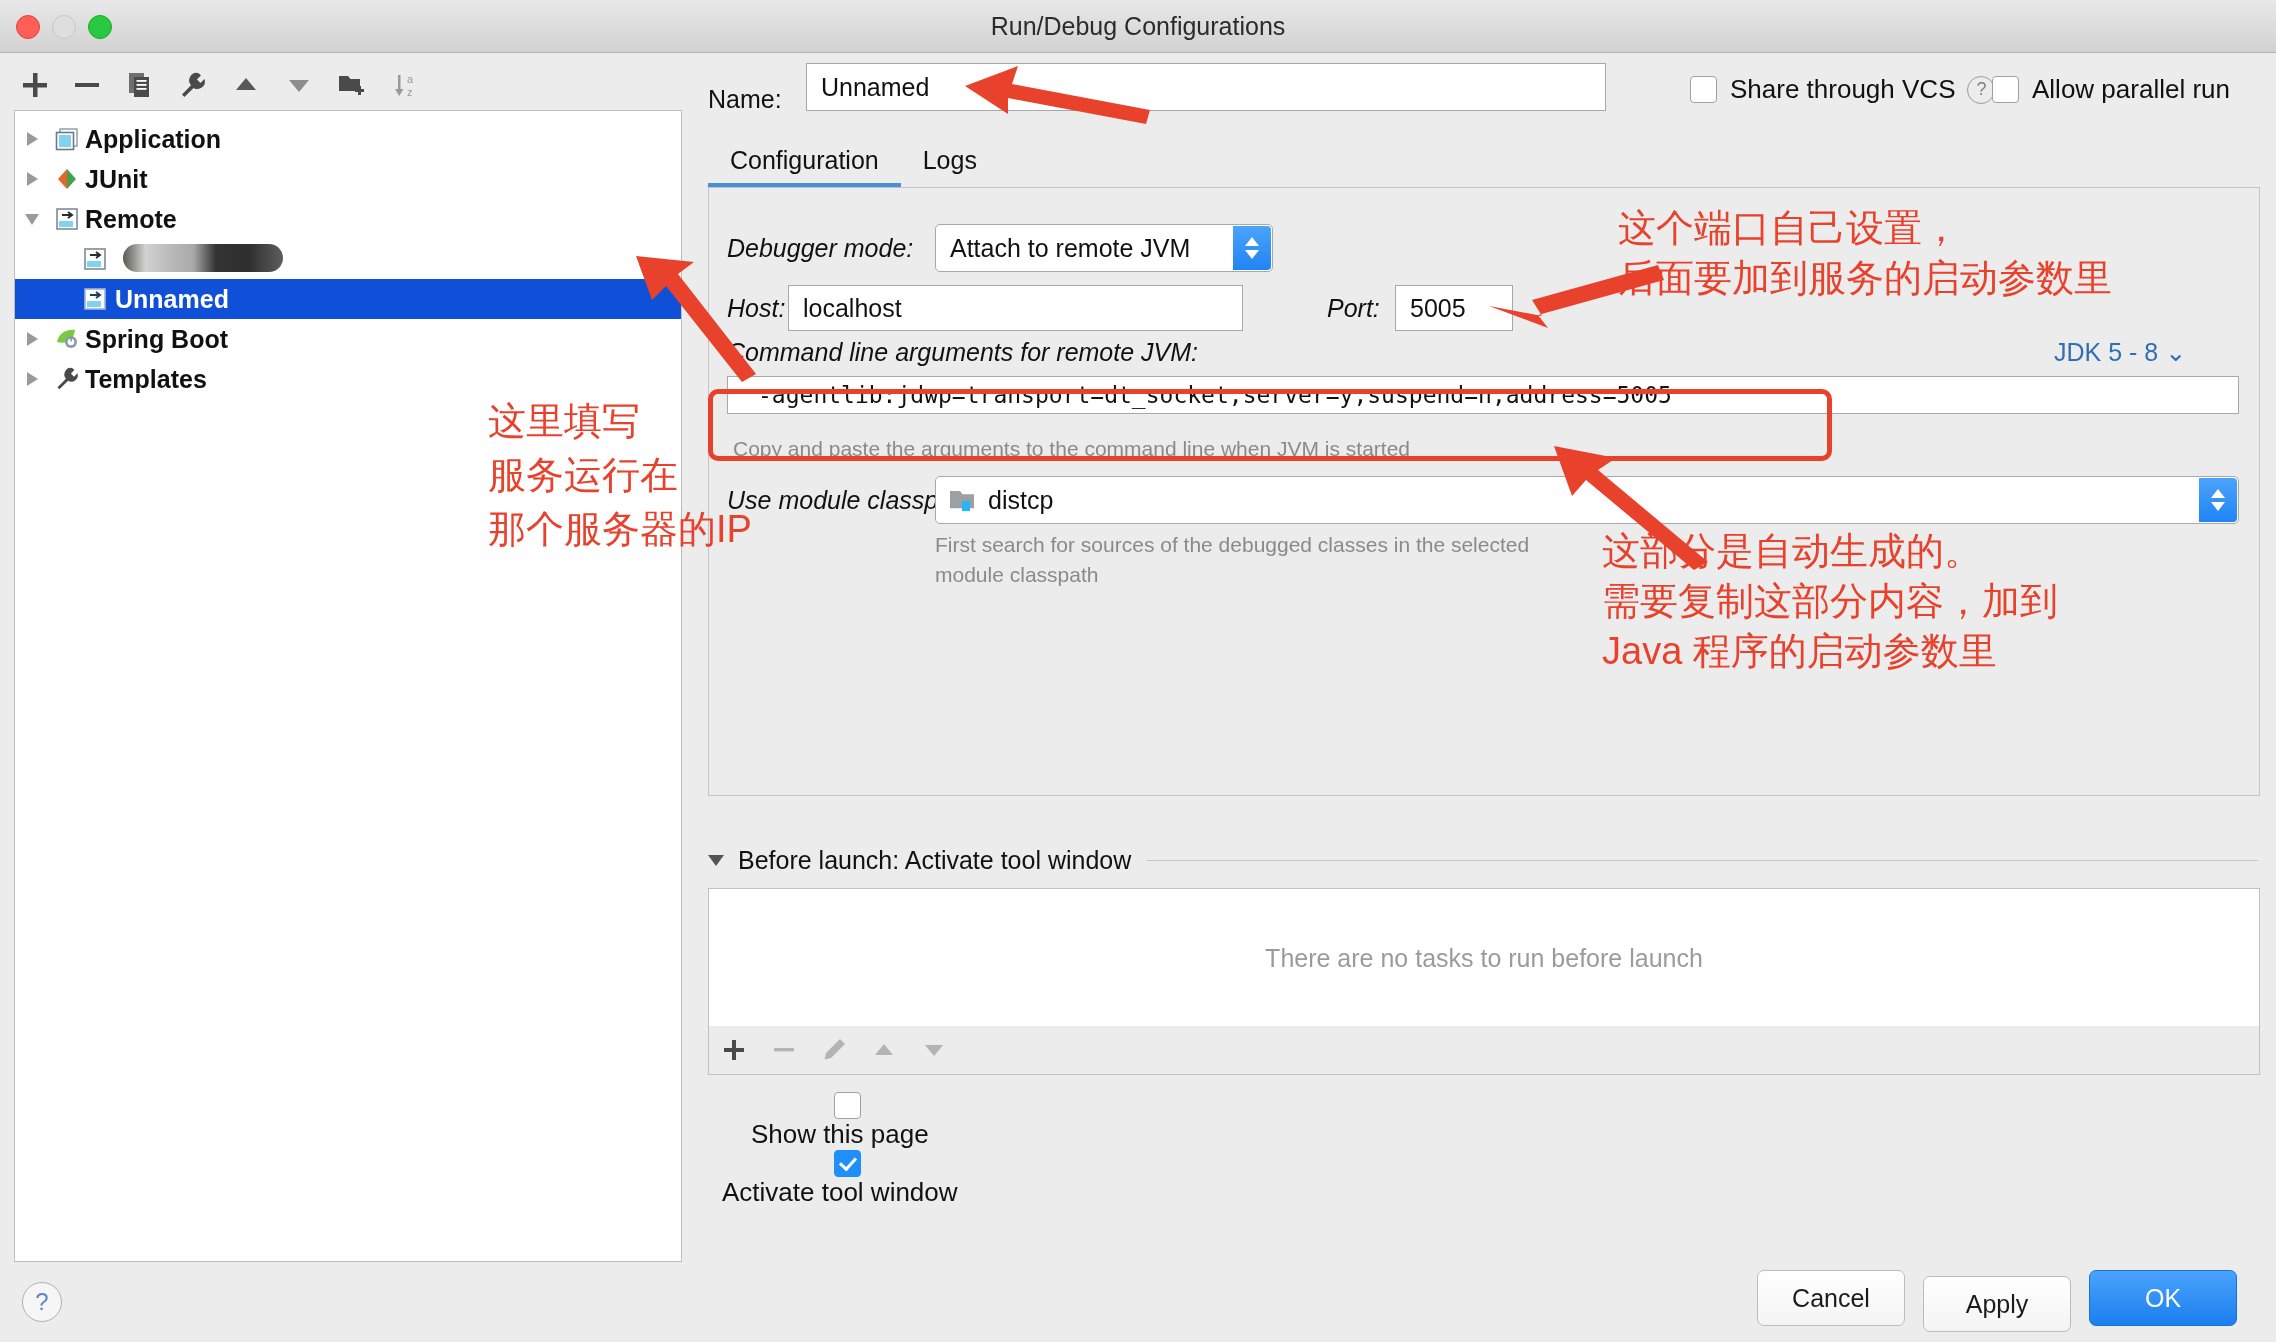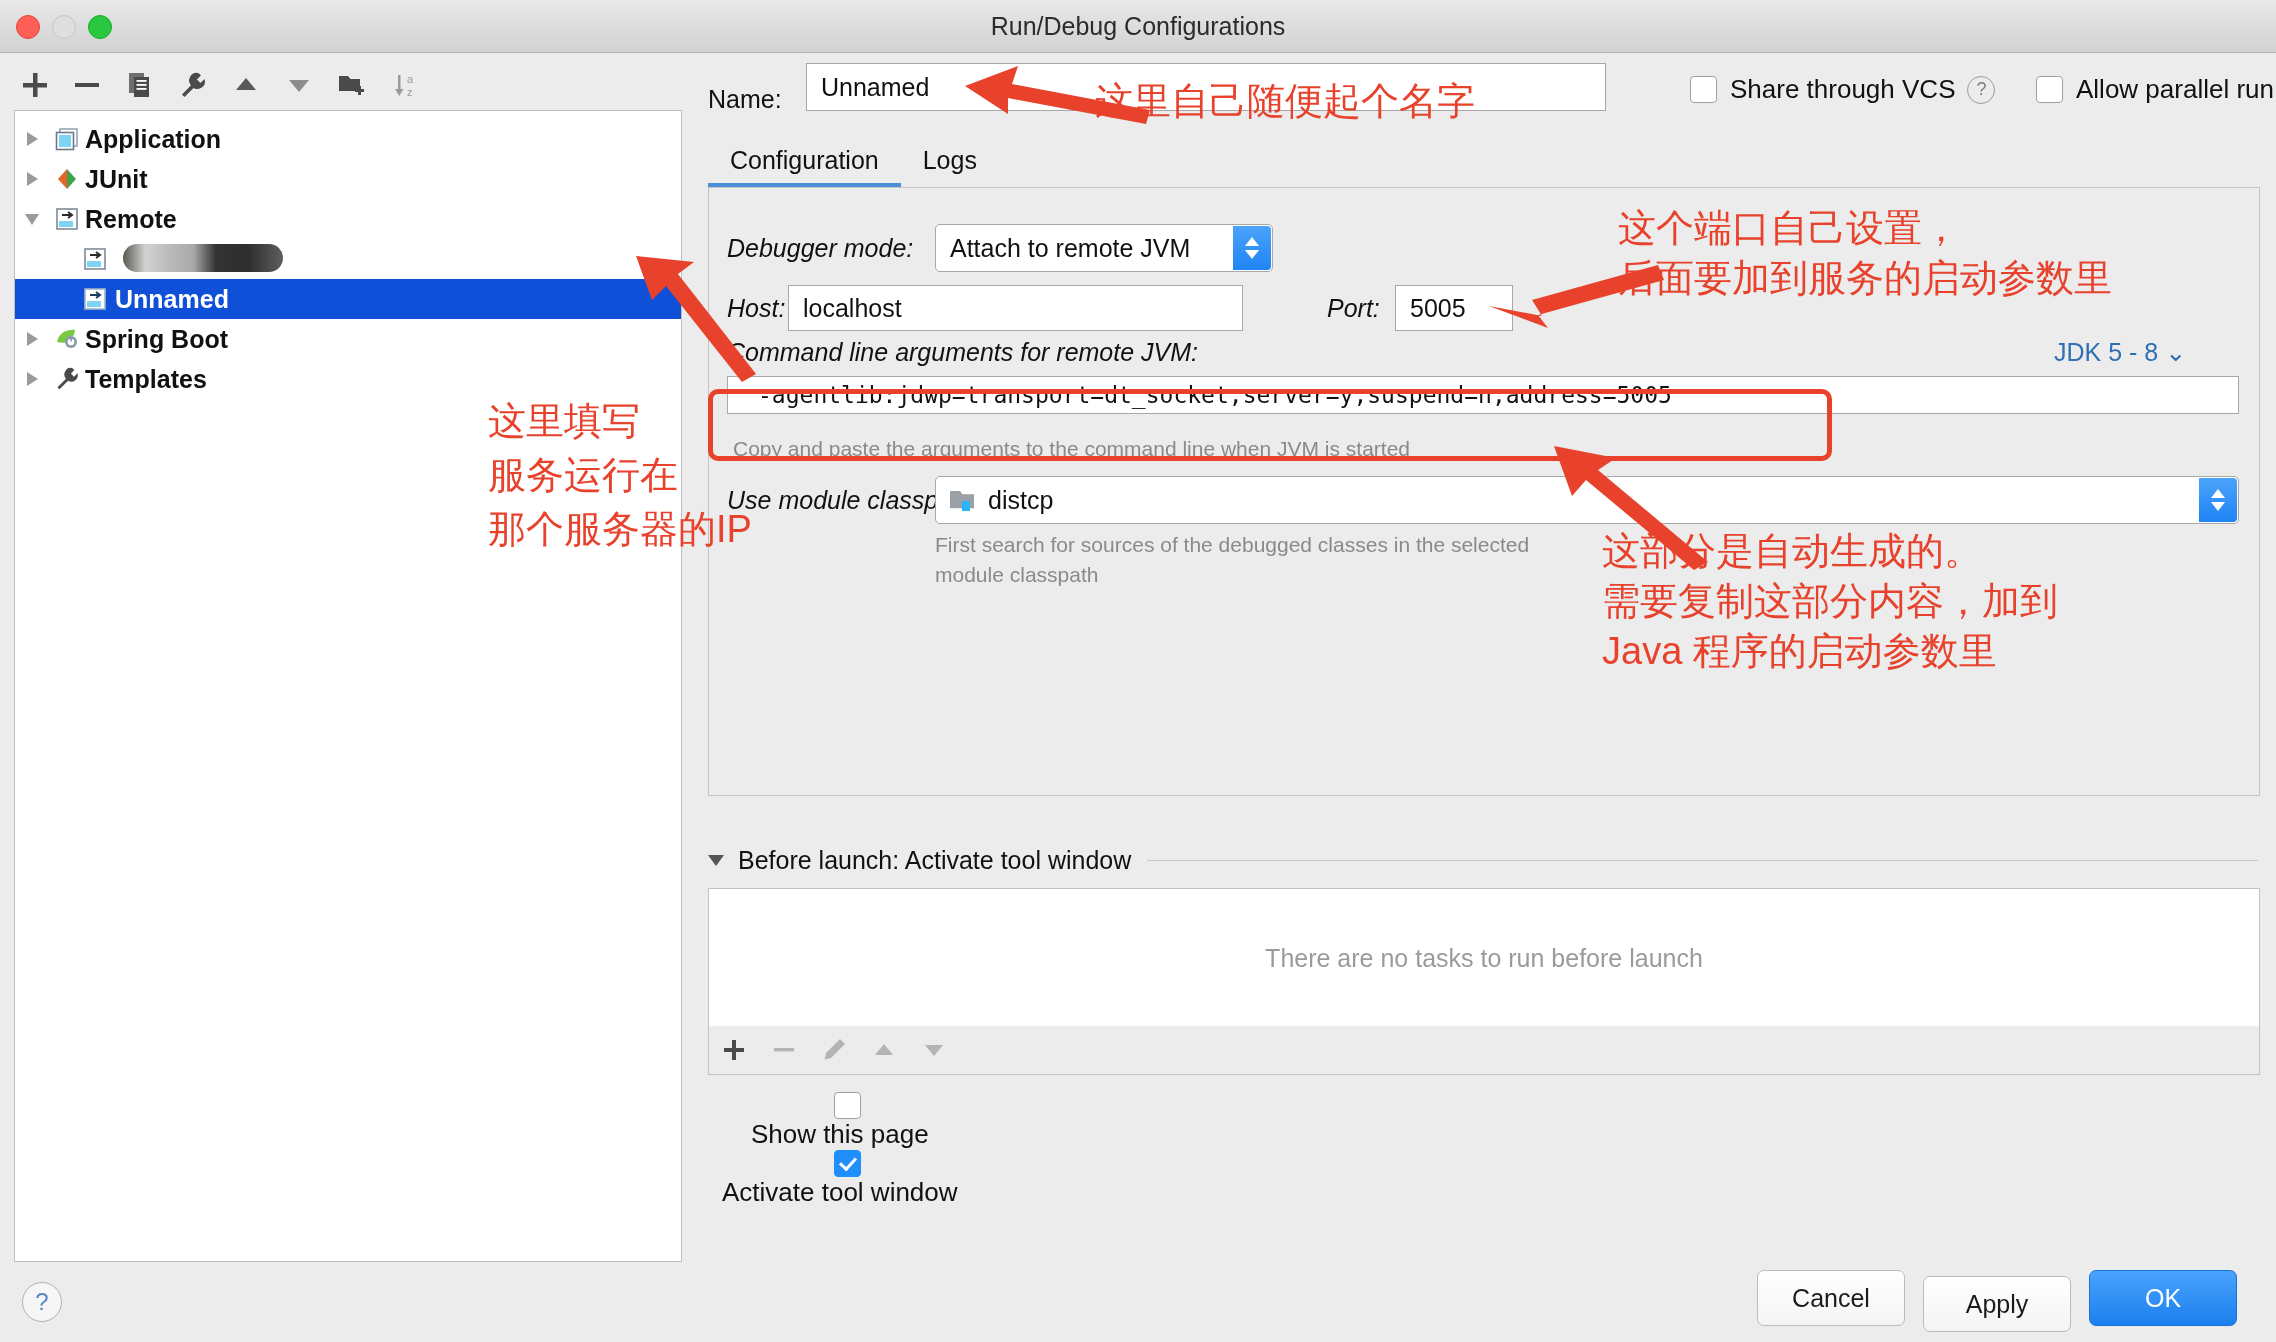--- a/index.html
+++ b/index.html
@@ -509,21 +509,21 @@
 
   <div class="name-label">Name:</div>
   <div class="name-input">Unnamed</div>
 
   <div class="cb-row" style="left:1690px; top:74px;">
     <span class="cbox"></span>
     <span class="cb-label">Share through VCS</span>
     <span class="helpcircle">?</span>
   </div>
 
-  <div class="cb-row" style="left:1992px; top:74px;padding-left:44px;">
+  <div class="cb-row" style="left:1948px; top:74px;padding-left:44px;">
     <span class="cbox"></span>
     <span class="cb-label">Allow parallel run</span>
   </div>
 
   <div class="tabs">
     <div class="tab active">Configuration</div>
     <div class="tab">Logs</div>
   </div>
 
   <div class="panel">
@@ -620,21 +620,20 @@
   </div>
 
   <div class="qbtn">?</div>
   <div class="dlg-btn" style="left:1757px; top:1270px; width:146px;">Cancel</div>
   <div class="dlg-btn" style="left:1923px; top:1270px; width:146px;margin-top:6px;">Apply</div>
   <div class="dlg-btn primary" style="left:2089px; top:1270px; width:146px;">OK</div>
 
   <svg class="anno-arrow" style="left:960px; top:58px;" width="200" height="70">
     <polygon points="5,28 58,8 52,26 190,52 186,66 48,40 48,56" fill="#e8422c"></polygon>
   </svg>
-  <div class="anno" style="left:1095px; top:78px;">这里自己随便起个名字</div>
 
   <svg class="anno-arrow" style="left:1486px; top:262px;" width="180" height="70">
     <polygon points="3,44 56,54 46,38 172,3 178,18 52,53 62,66" fill="#e8422c"></polygon>
   </svg>
   <div class="anno" style="left:1618px; top:205px;">这个端口自己设置，</div>
   <div class="anno" style="left:1618px; top:255px;">后面要加到服务的启动参数里</div>
 
   <svg class="anno-arrow" style="left:630px; top:252px;" width="130" height="130">
     <polygon points="6,4 64,10 48,22 126,122 112,130 36,34 22,48" fill="#e8422c"></polygon>
   </svg>

